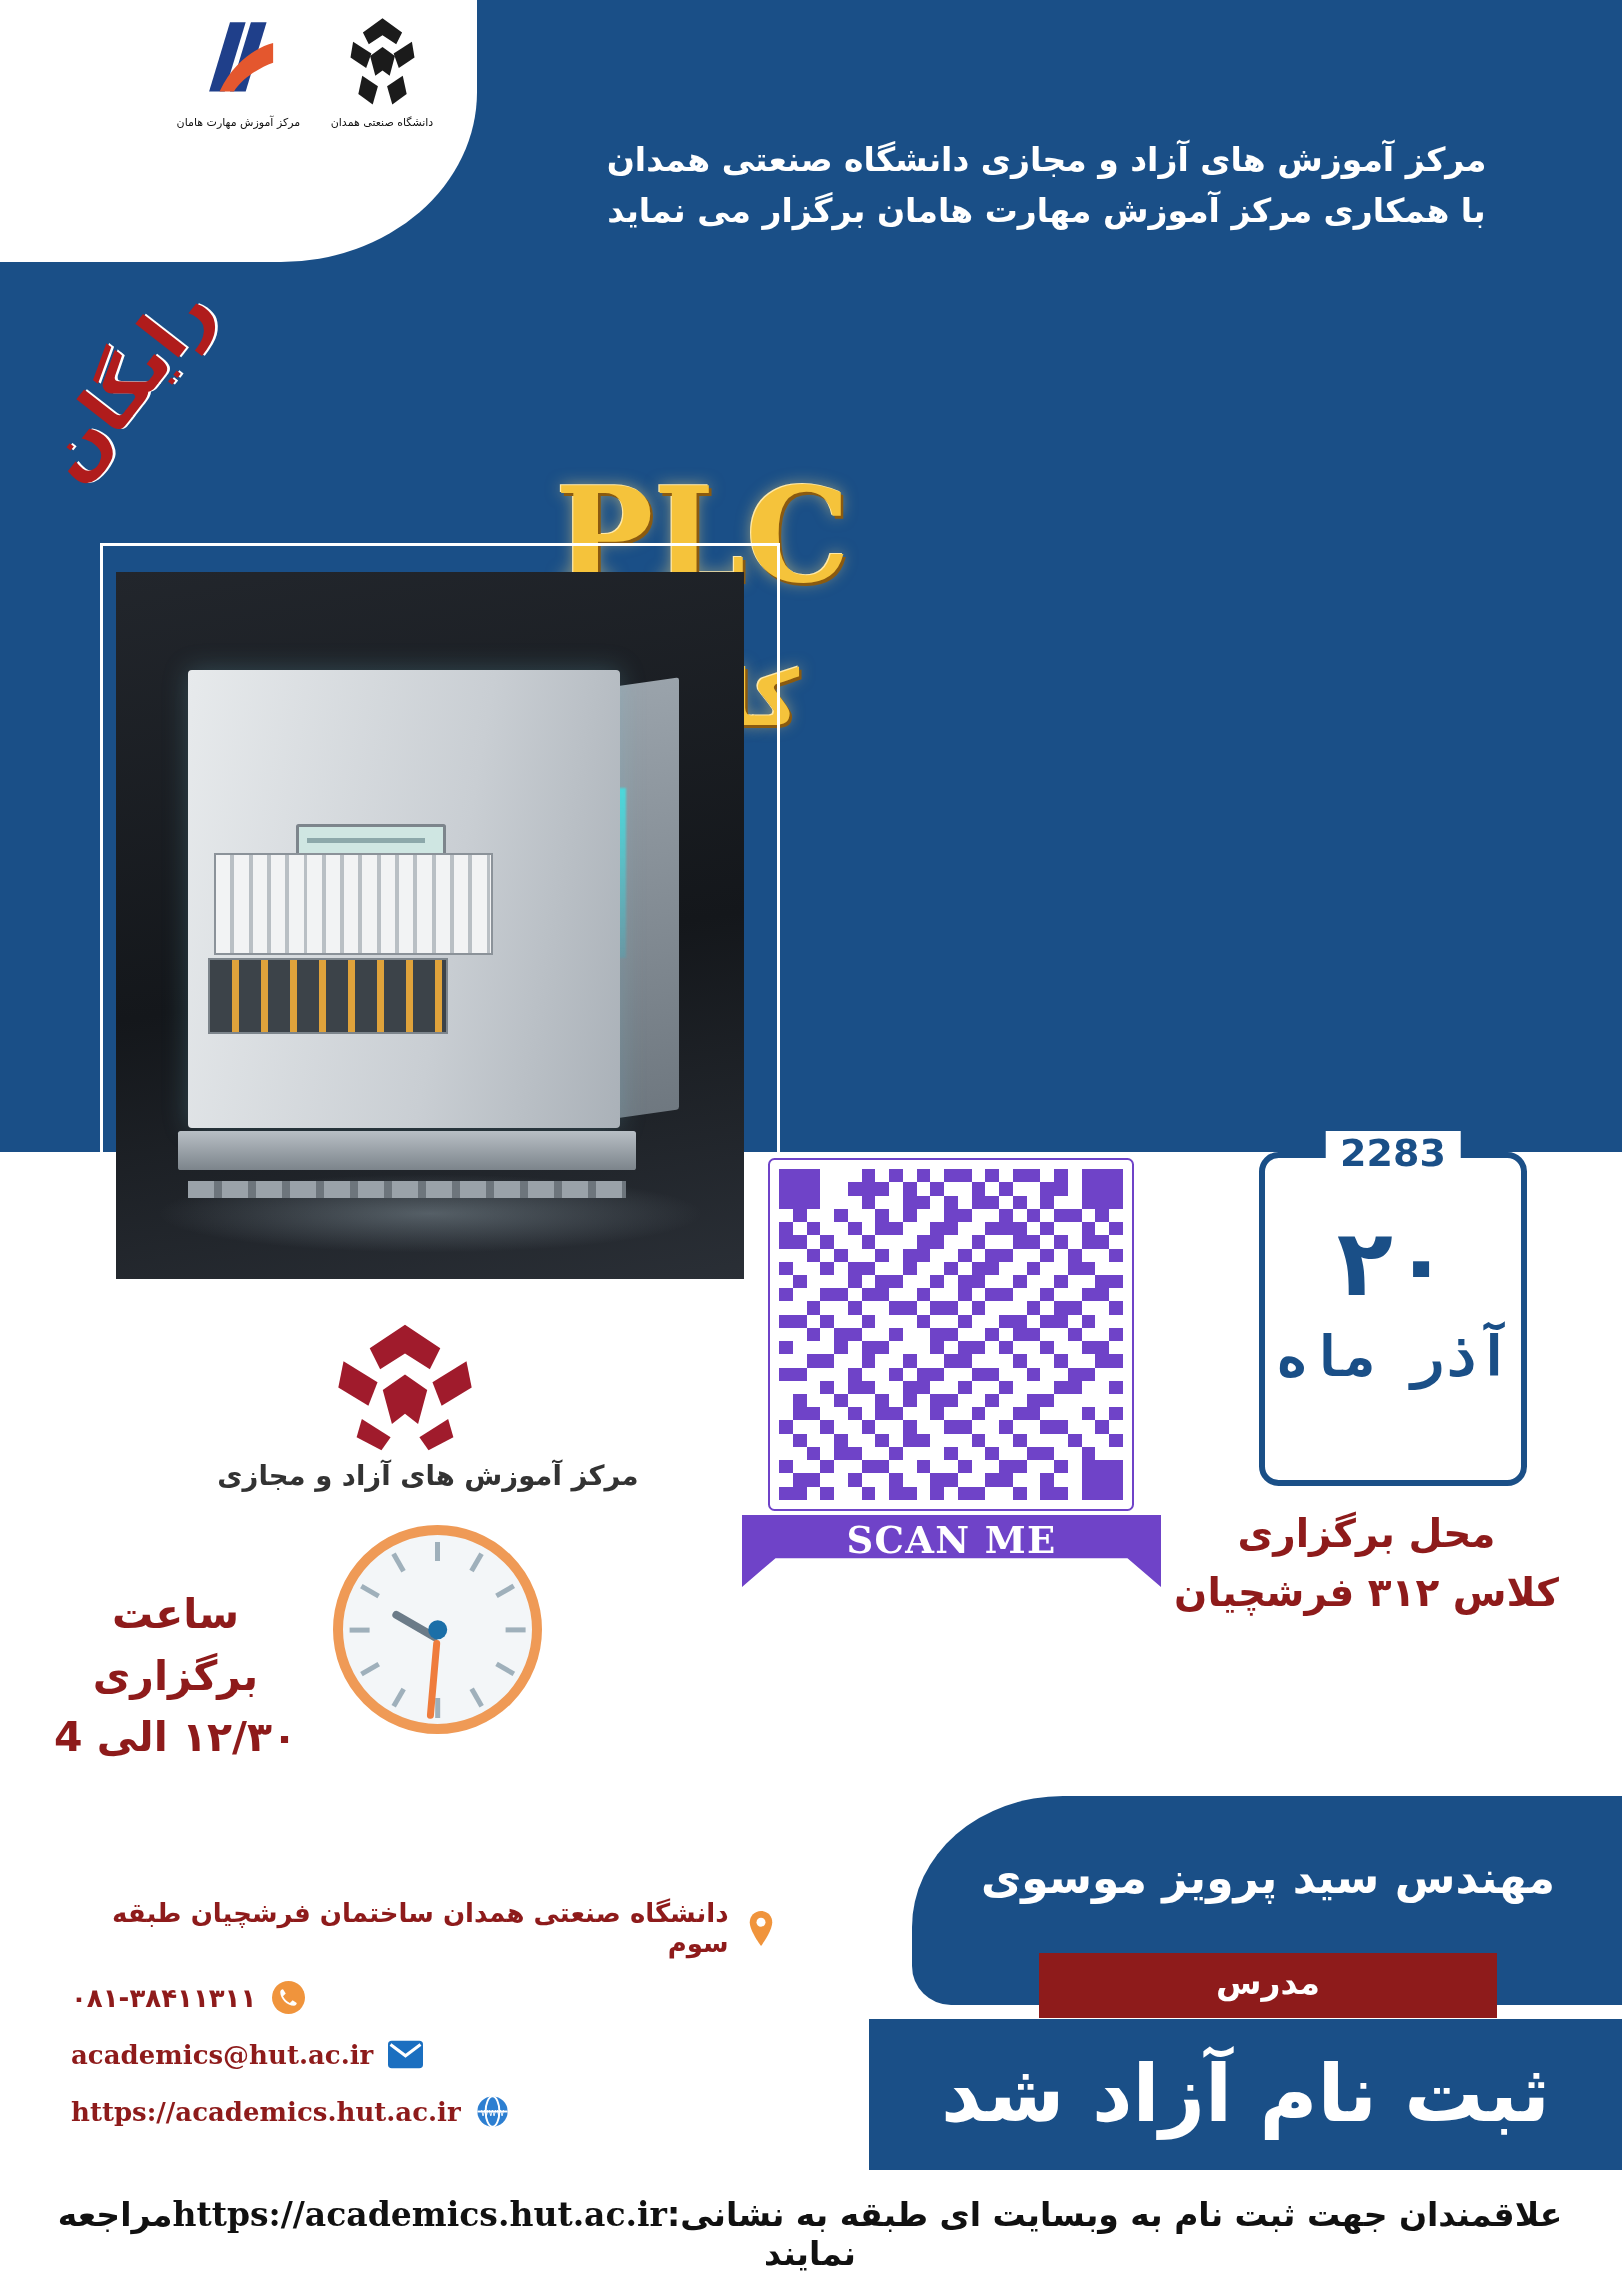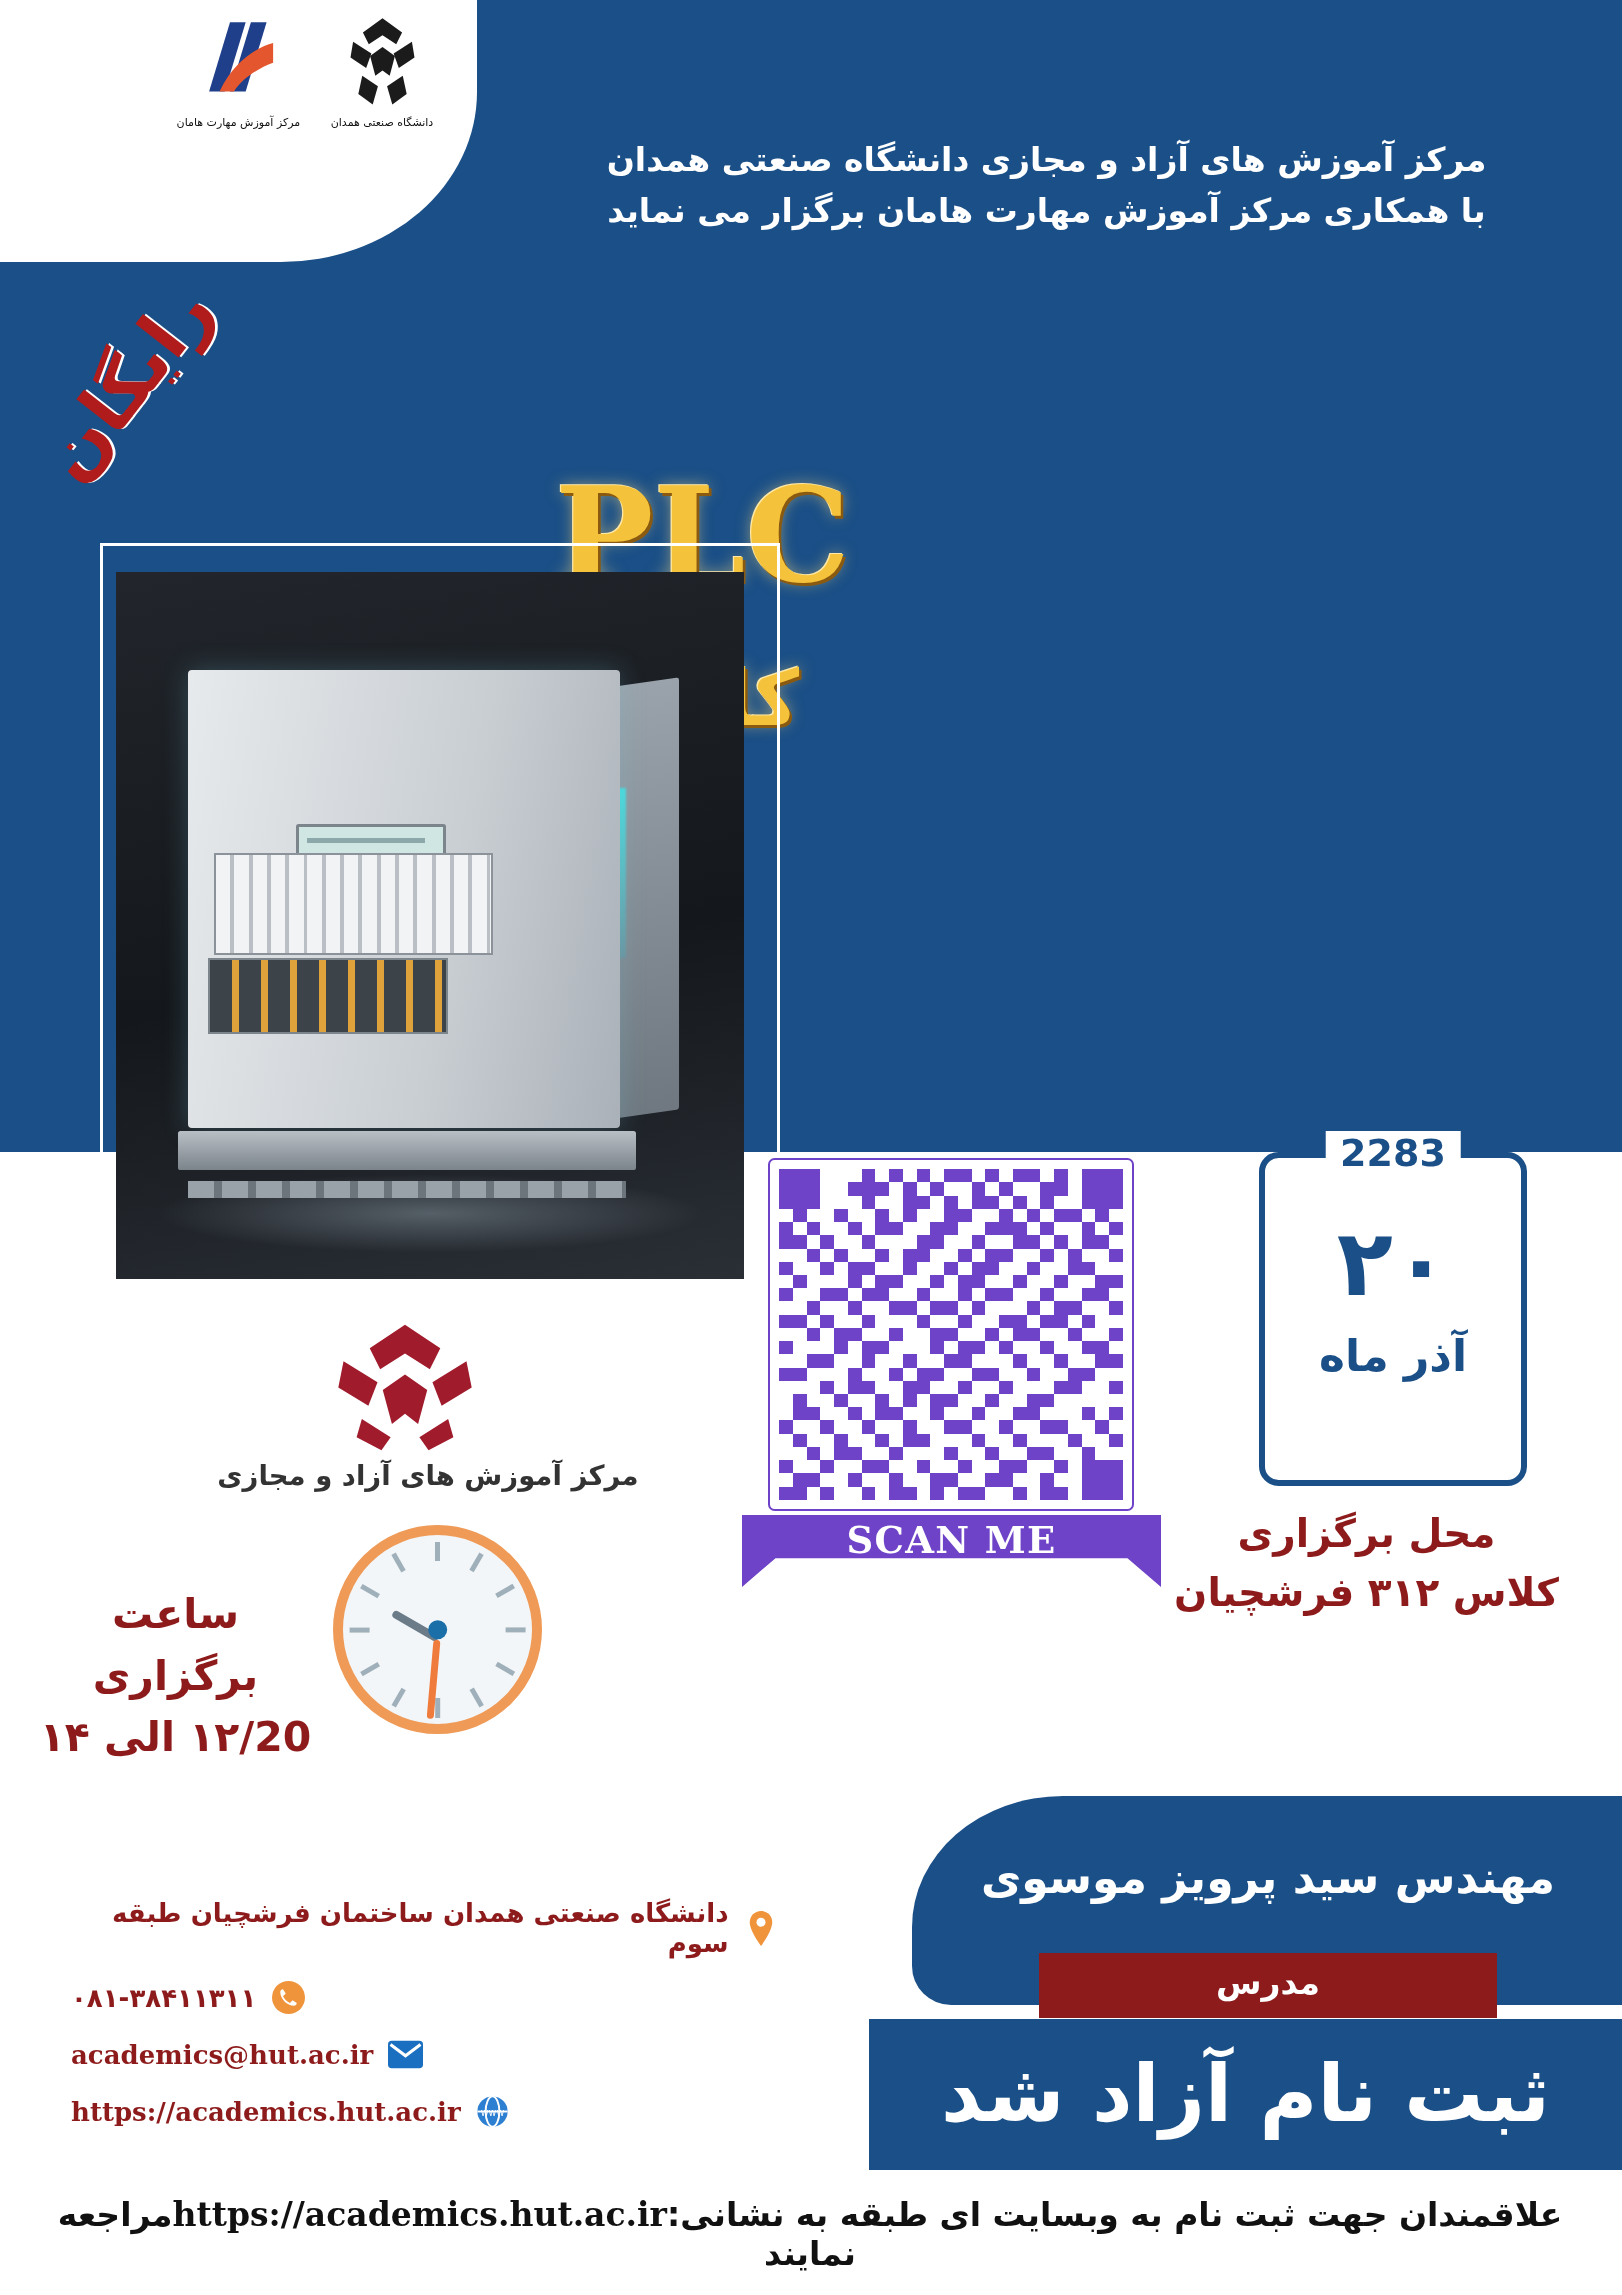--- a/index.html
+++ b/index.html
@@ -353,25 +353,26 @@
     direction: rtl;
   }
   .date-day {
     margin-top: 52px;
     font-size: 92px;
     font-weight: bold;
     color: #1a4f87;
     direction: rtl;
   }
   .date-month {
-    margin-top: 13px;
-    font-size: 44px;
+    margin-top: 7px;
+    font-size: 56px;
     font-weight: bold;
     color: #1a4f87;
     direction: rtl;
+    font-family: Liberation Mono, monospace;
   }
   
   .venue {
     position: absolute;
     left: 1158px;
     top: 1505px;
     width: 419px;
     text-align: center;
     font-size: 39px;
     font-weight: bold;
@@ -864,21 +865,21 @@
     <div class="tick" style="transform:rotate(240deg)"></div>
     <div class="tick" style="transform:rotate(270deg)"></div>
     <div class="tick" style="transform:rotate(300deg)"></div>
     <div class="tick" style="transform:rotate(330deg)"></div>
     <div class="hand-h"></div>
     <div class="hand-m"></div>
     <div class="pin"></div>
   </div>
   <div class="time-label">
     <div>ساعت برگزاری</div>
-    <div>۱۲/20 الی ۱۴</div>
+    <div>۱۲/۳۰ الی 4</div>
   </div>
 
   <div class="contacts">
 
     <div class="contact-row">
       <span class="contact-icon">
         <svg width="30" height="35" viewBox="0 0 24 28">
             <path d="M12 0C6.9 0 3 4 3 9c0 7 9 19 9 19s9-12 9-19c0-5-3.9-9-9-9z" fill="#f0943c"></path>
             <circle cx="12" cy="9" r="3.6" fill="#ffffff"></circle>
           </svg>

